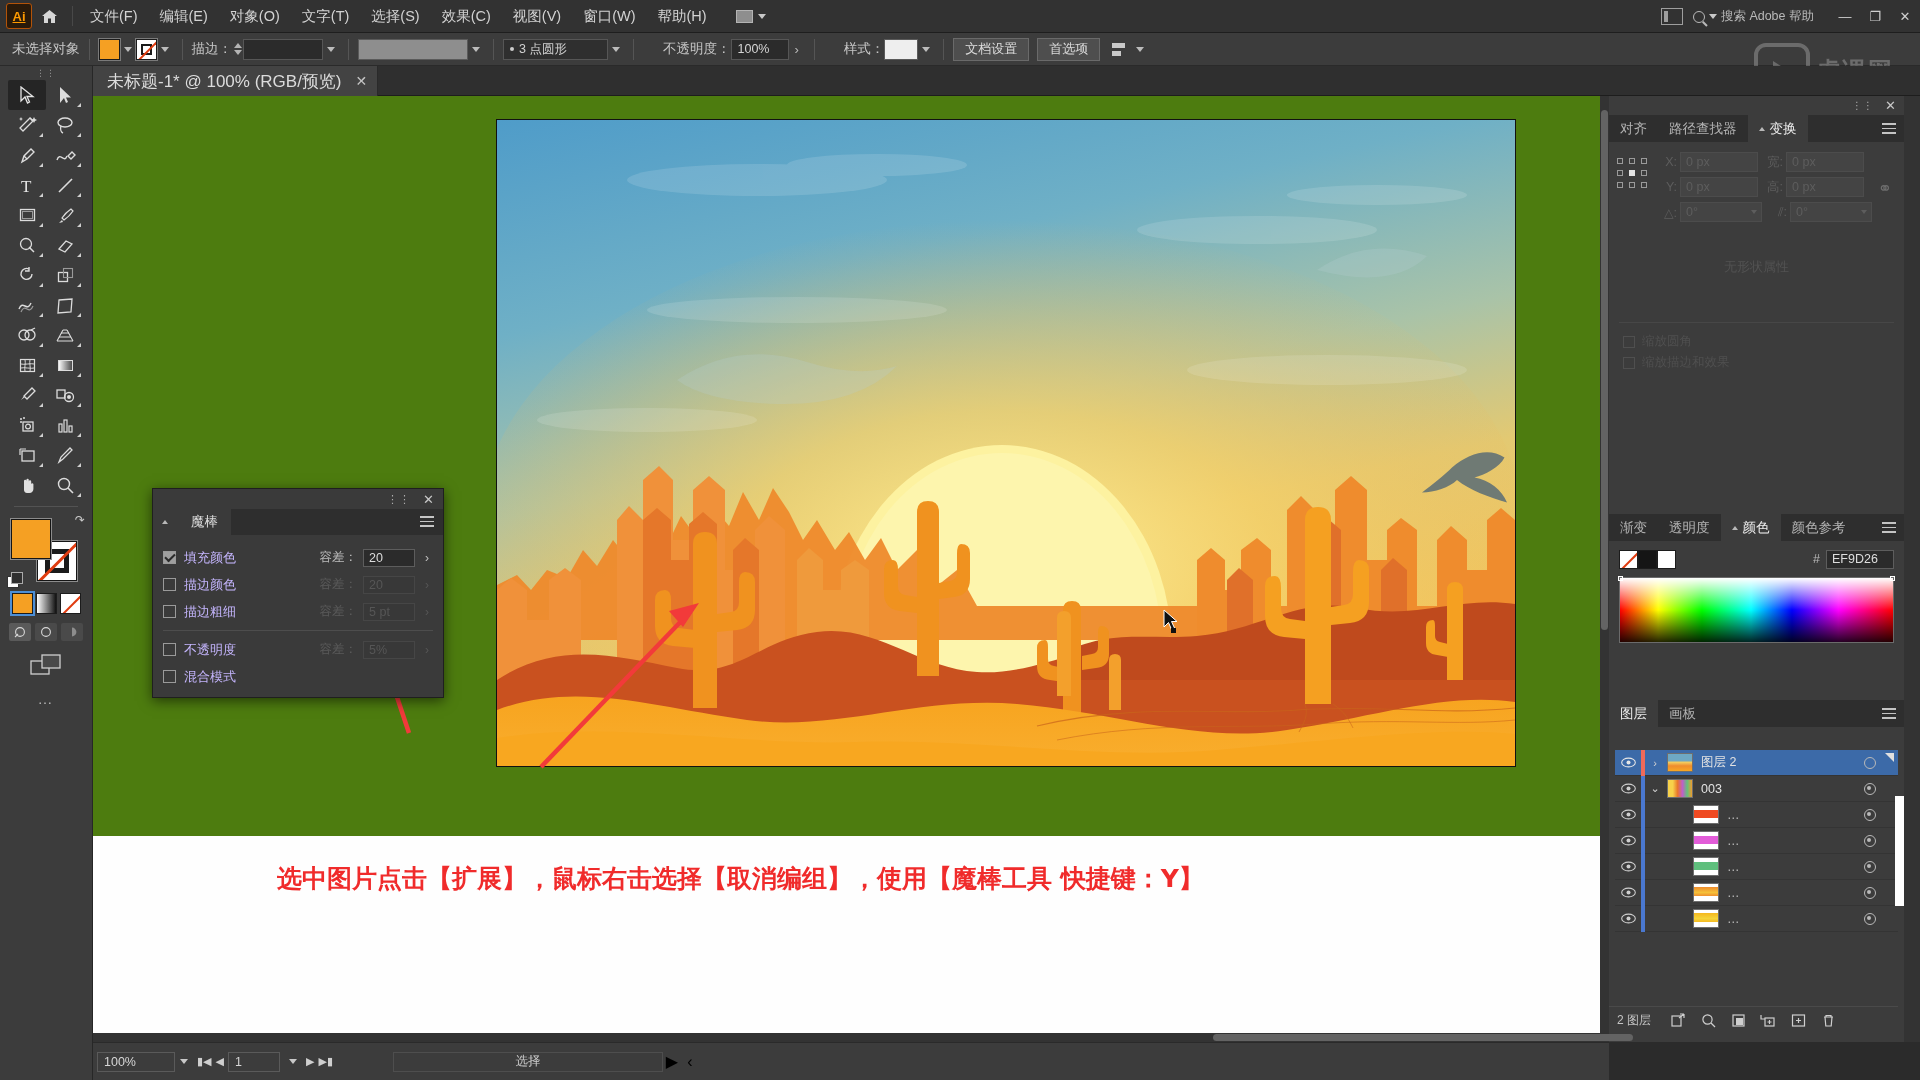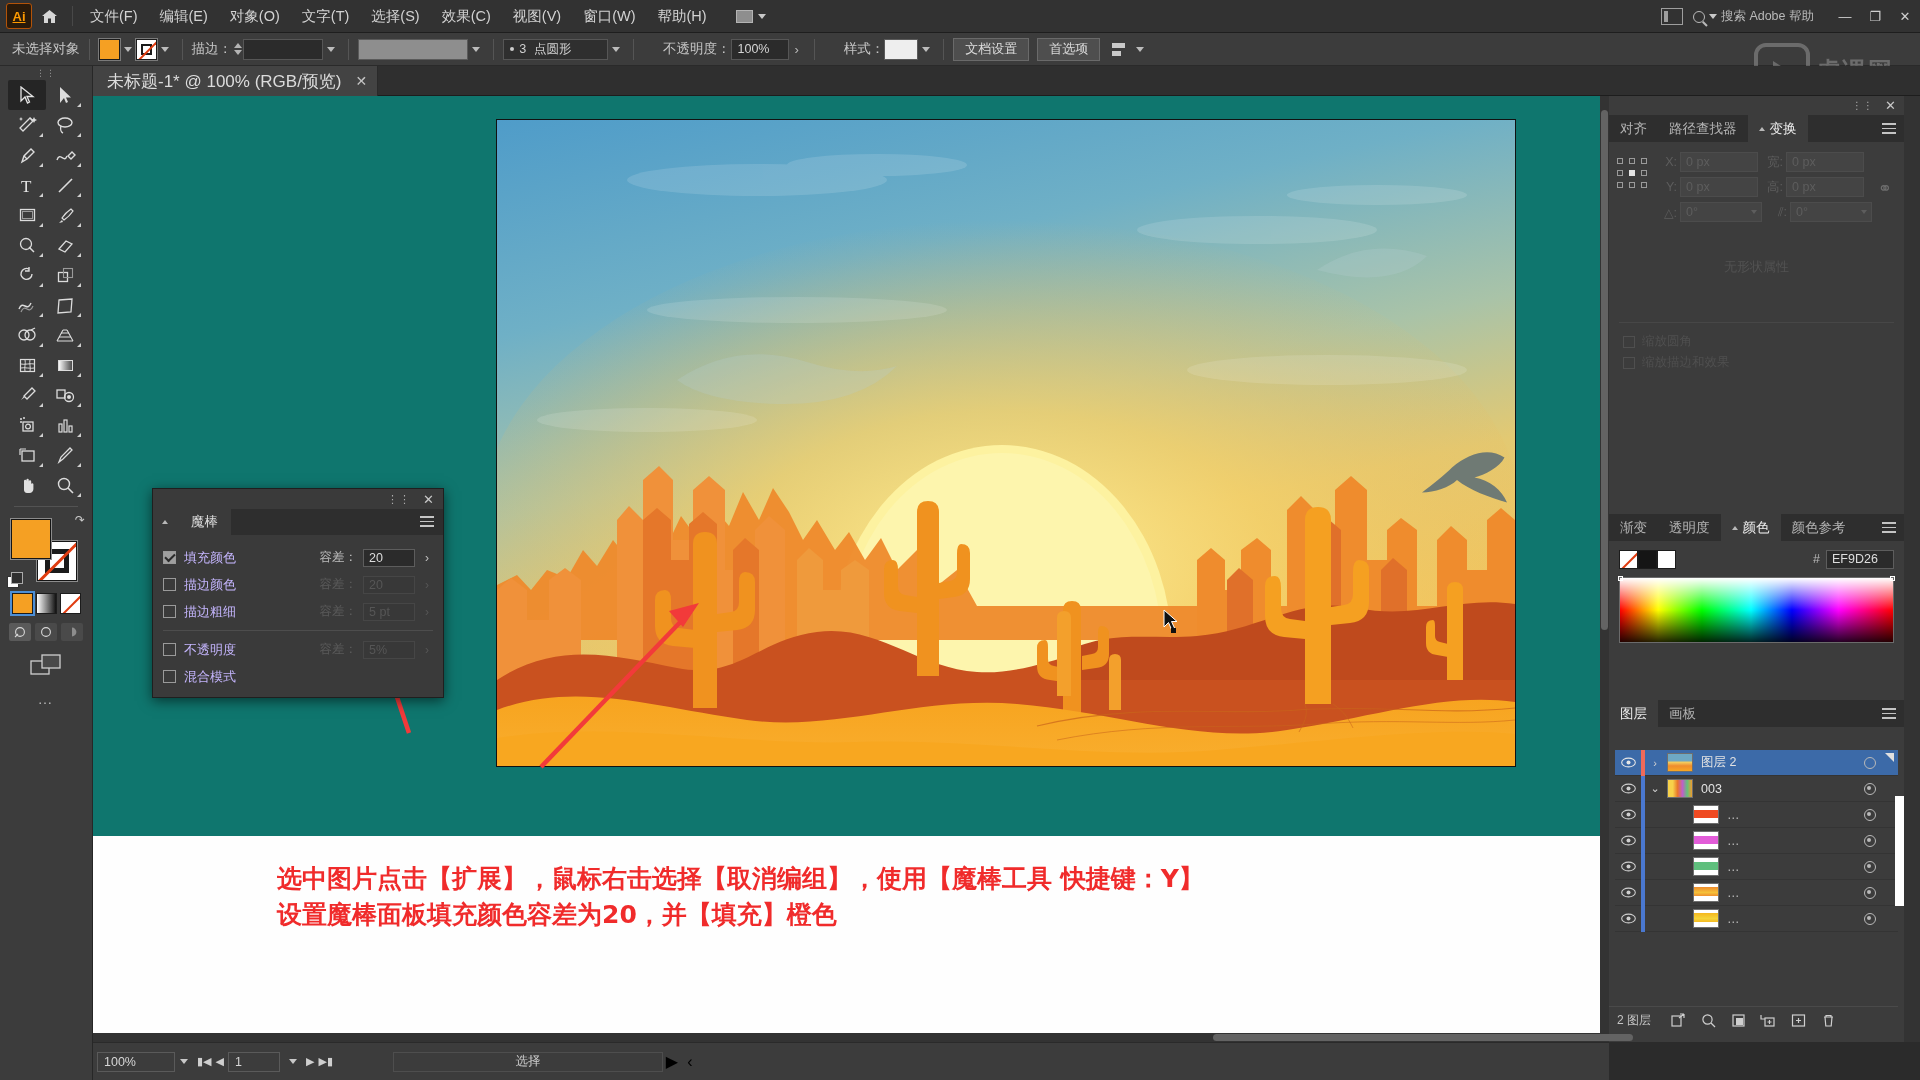--- a/index.html
+++ b/index.html
@@ -98,21 +98,21 @@
   .spin i.up { border-bottom: 5px solid #b4b4b4; }
   .spin i.dn { border-top: 5px solid #b4b4b4; }
   .cb-field {
     height: 21px; background: #2b2b2b; border: 1px solid #565656;
     color: #d5d5d5; font-size: 12.5px; display:flex; align-items:center; padding: 0 6px;
   }
   .cb-field.wide { width: 80px; }
   .cb-stroke-box { width: 110px; height: 21px; background: #8e8e8e; border: 1px solid #5a5a5a; }
   .cb-profile {
     width: 105px; height: 21px; background: #2f2f2f; border: 1px solid #565656;
-    color: #d2d2d2; font-size: 12.5px; display:flex; align-items:center; gap:5px; padding-left:6px;font-family:Liberation Mono, monospace;
+    color: #d2d2d2; font-size: 12.5px; display:flex; align-items:center; gap:5px; padding-left:6px;
   }
   .dotpt { width:4px;height:4px;border-radius:50%;background:#ccc; }
   .cb-opacity { color:#c6c6c6; font-size:13.5px;margin-left:20px; }
   .cb-opval { width:58px; height:21px; background:#2b2b2b; border:1px solid #565656;
               color:#d5d5d5; font-size:12.5px; display:flex;align-items:center;padding-left:6px; }
   .arrow-r { color: #b8b8b8; font-size: 13px; padding: 0 6px; }
   .cb-style { width: 34px; height: 21px; background: #eee; border:1px solid #5a5a5a; }
   .cb-btn {
     height: 23px; background: #4e4e4e; border: 1px solid #6a6a6a; color: #dcdcdc;
     font-size: 13px; display:flex;align-items:center; padding: 0 11px; white-space:nowrap;
@@ -191,21 +191,21 @@
 
   .drawmodes { display:flex; gap:4px; justify-content:center; margin-top: 9px; }
   .dm { width: 22px; height: 18px; background:#4a4a4a; border-radius:2px; display:flex;align-items:center;justify-content:center; }
   .dm.sel { background:#5a5a5a; }
   .screenmode { display:flex; justify-content:center; margin-top: 11px; }
   .tb-more { text-align:center; color:#b5b5b5; font-size:15px; letter-spacing:2px; margin-top: 14px; }
 
   
   .canvas {
     position: absolute; left: 93px; top: 96px; right: 311px; bottom: 38px;
-    background: #0f766e; overflow: hidden;
+    background: #4d7c0f; overflow: hidden;
   }
   .artboard {
     position: absolute; left: 404px; top: 24px; width: 1018px; height: 646px;
     background: #000; overflow: hidden; box-shadow: 0 0 0 1px #111;
   }
   .art { position:absolute; inset:0; }
 
   .whitepage {
     position: absolute; left: 0; top: 740px; right: 0; bottom: 0; background: #fefefe;
   }
@@ -828,21 +828,20 @@
       <path d="M100 46 L90 76 L112 72 Z" fill="#f23a3a"></path>
     </svg>
     <svg class="arrow" style="left:430px; top:395px; width:220px; height:290px;" viewBox="0 0 220 290">
       <path d="M18 276 L166 122" stroke="#f23a3a" stroke-width="4.5" fill="none"></path>
       <path d="M176 112 L146 120 L160 136 Z" fill="#f23a3a"></path>
     </svg>
 
     <div class="whitepage">
       <div class="anno">
         <div>选中图片点击【扩展】，鼠标右击选择【取消编组】，使用【魔棒工具 快捷键：Y】</div>
-        <div>设置魔棒面板填充颜色容差为20，并【填充】橙色</div>
       </div>
     </div>
   </div>
 
   <div class="mw-panel">
     <div class="mw-title">
       <span class="mw-dots">⋮⋮</span>
       <span class="mw-x">✕</span>
     </div>
     <div class="mw-tabrow">

